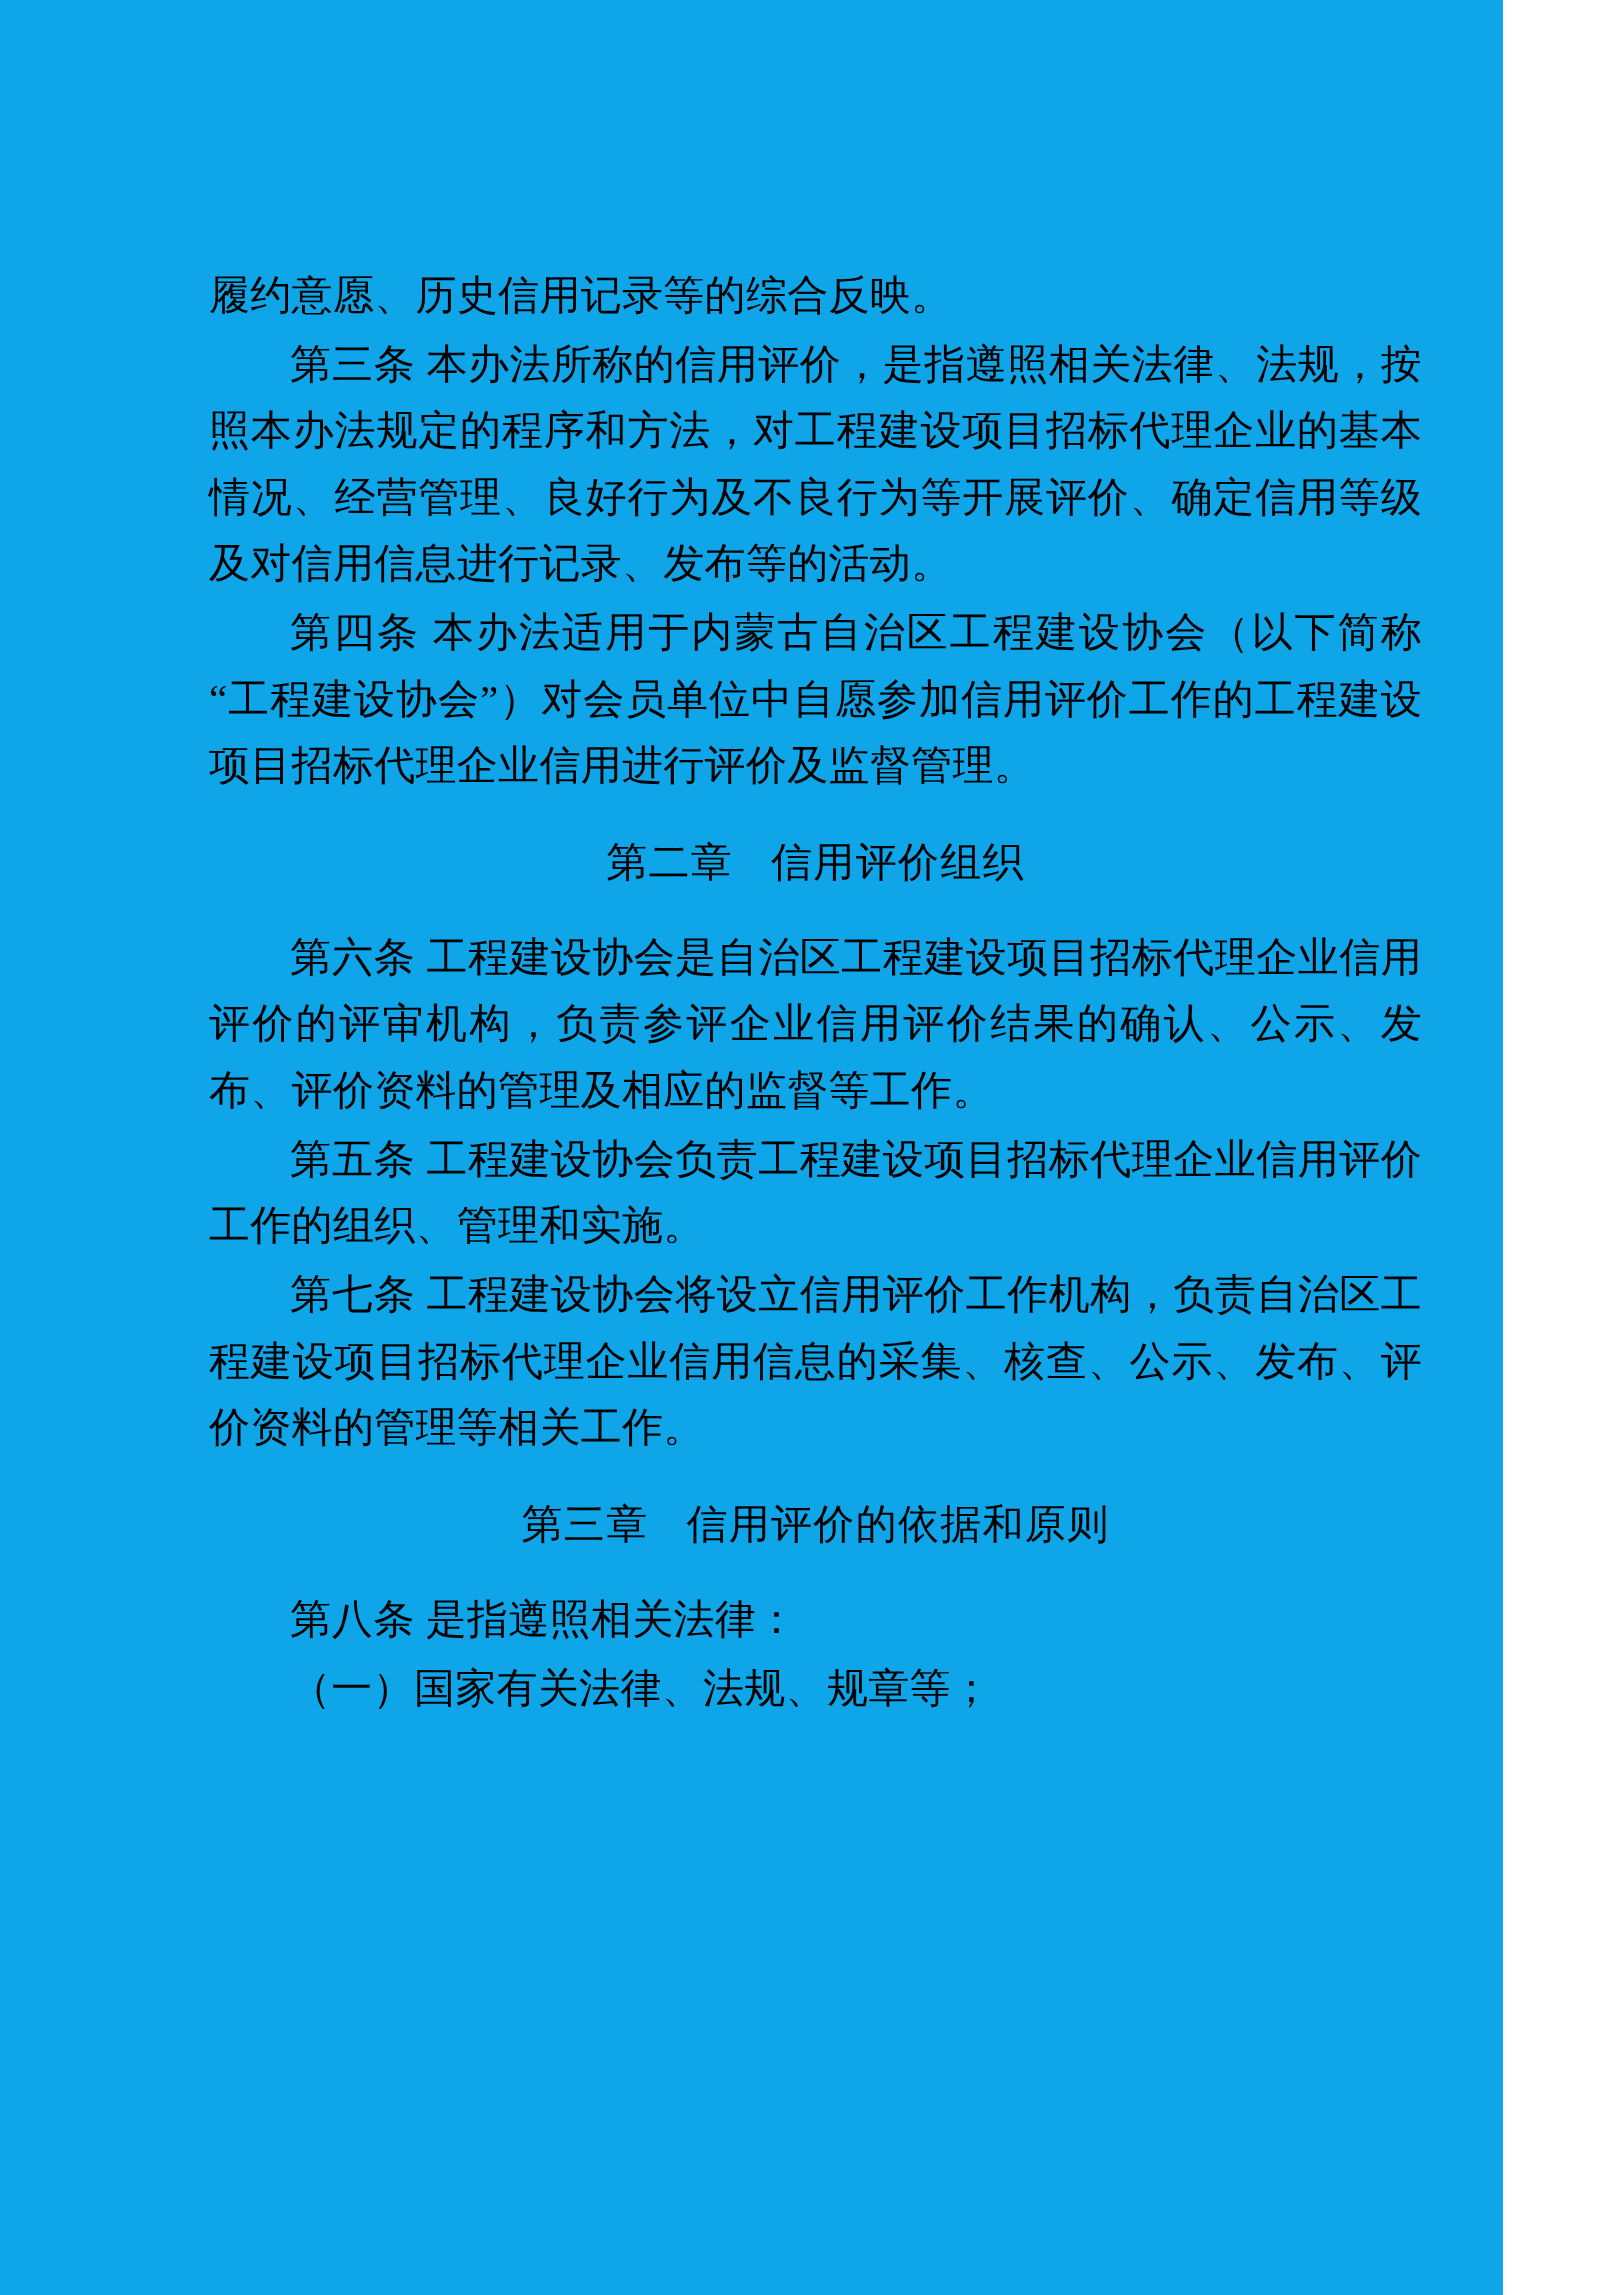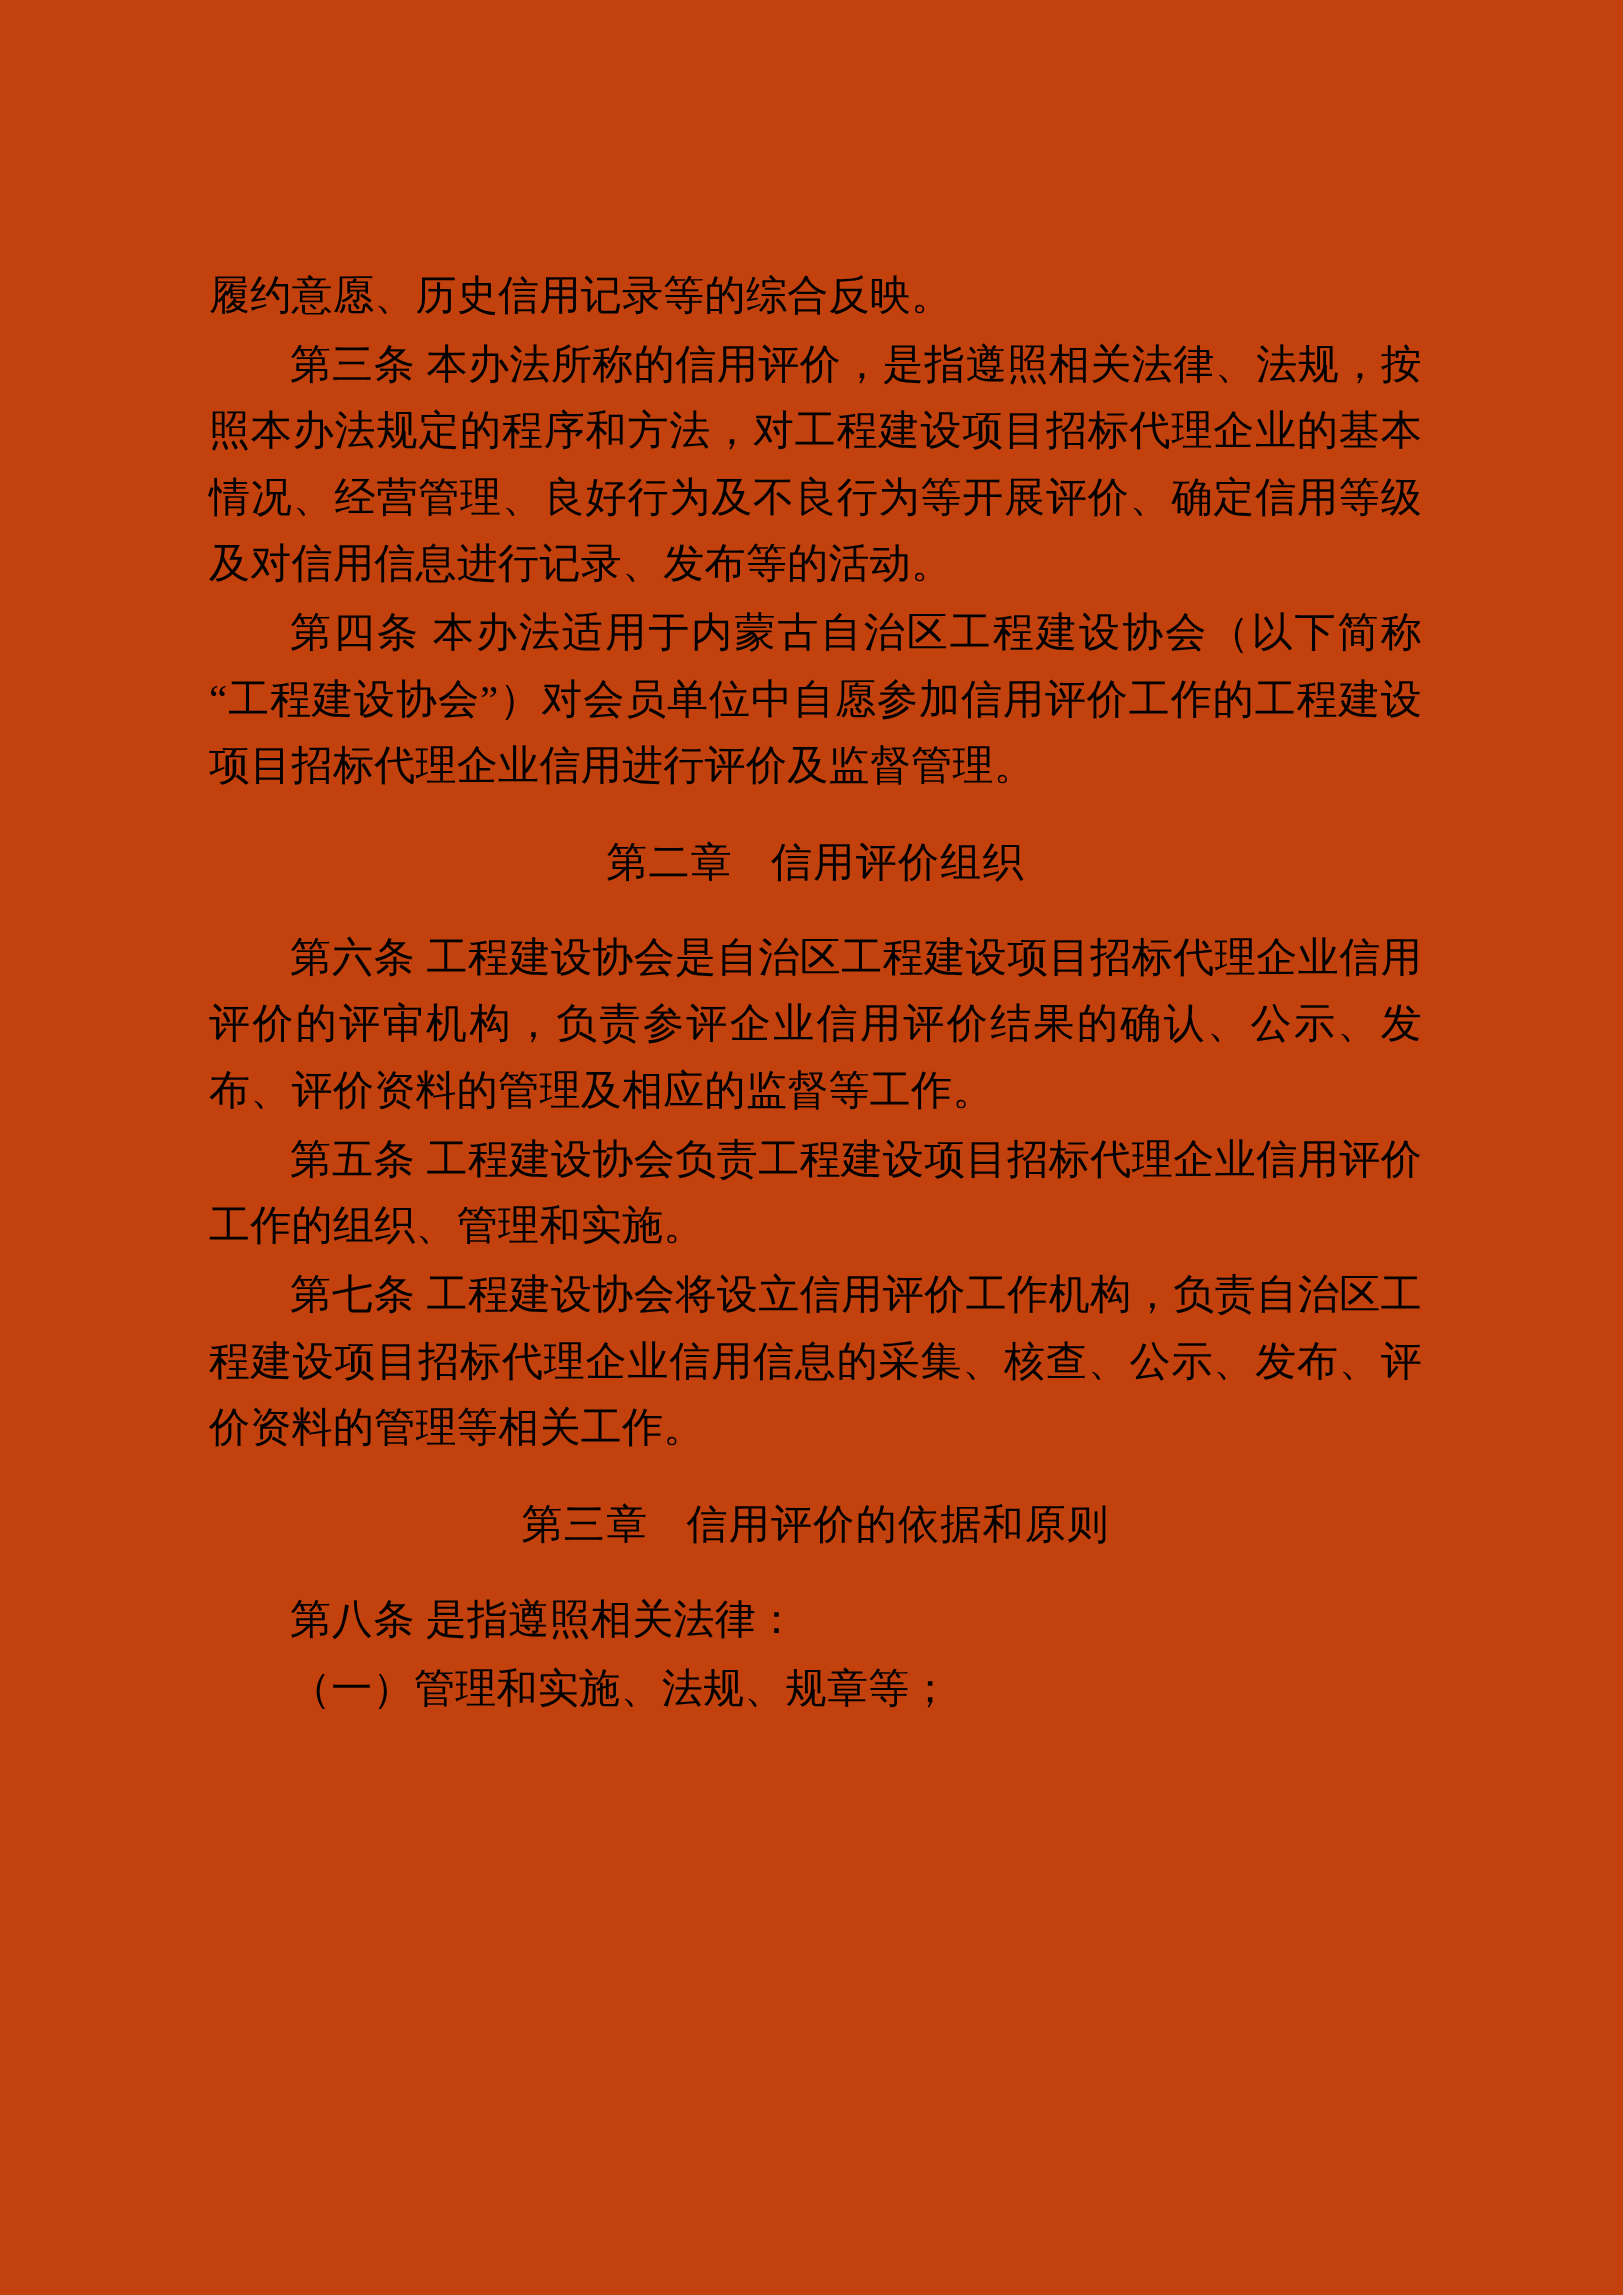--- a/index.html
+++ b/index.html
@@ -1,24 +1,24 @@
 <!DOCTYPE html>
 <html lang="zh" style="font-size:10.5px"><head>
 <meta charset="utf-8">
 <style>
   html, body {
     margin: 0;
     padding: 0;
     background: #ffffff;
   }
   .page {
-    width: 1623px;
+    width: 1503px;
     height: 2295px;
     position: relative;
-    background: #c2410c;
+    background: #0ea5e9;
     box-sizing: border-box;
     font-family: "Liberation Serif", "DejaVu Serif", serif;
     color: #000000;
     overflow: hidden;
   }
   .content {
     position: absolute;
     left: 209px;
     top: 262px;
     width: 1213px;
@@ -88,18 +88,18 @@
 
     <h2 class="chapter">
       <span>第三章</span><span class="gap"></span><span>信用评价的依据和原则</span>
     </h2>
 
     <p class="para indent">
       <span class="art-label">第八条</span><span> 是指遵照相关法律：</span>
     </p>
 
     <p class="para indent">
-      <span>（一）管理和实施、法规、规章等；</span>
+      <span>（一）国家有关法律、法规、规章等；</span>
     </p>
 
   </div>
 </div>
 
 
 </body></html>

